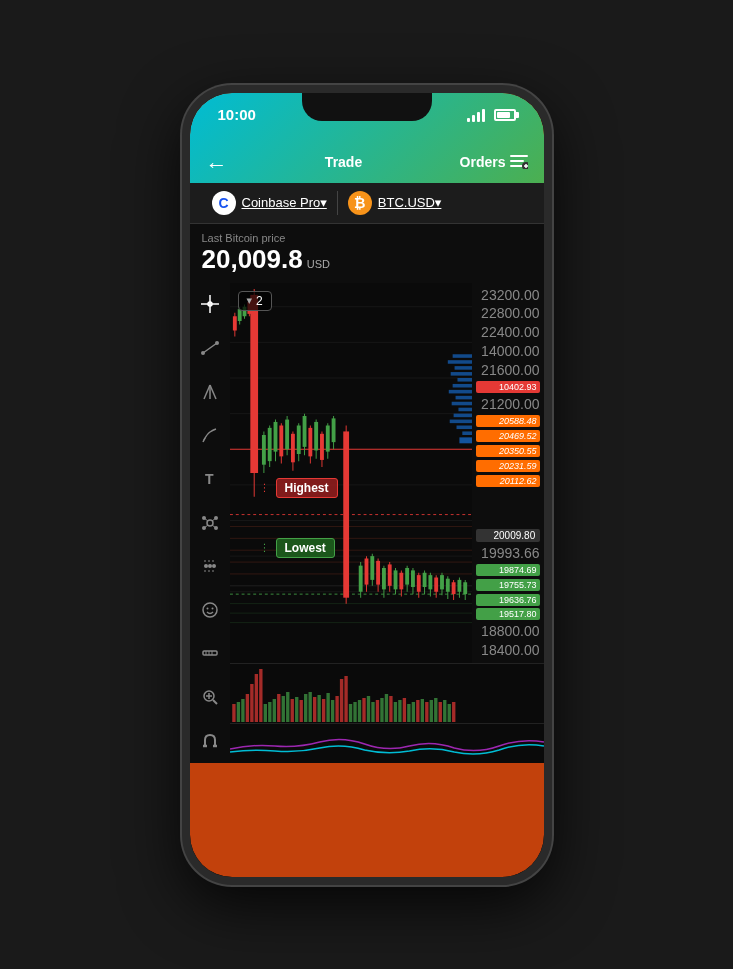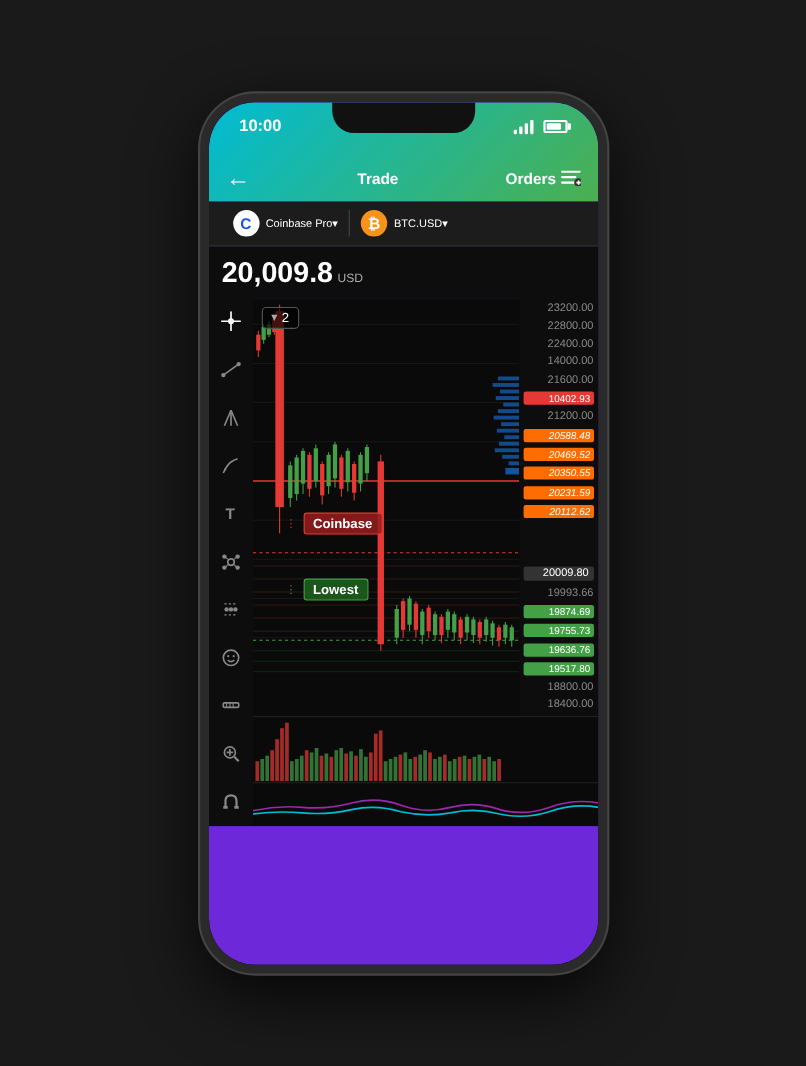--- a/index.html
+++ b/index.html
@@ -19,21 +19,21 @@
       border: 8px solid #2a2a2a;
       box-shadow: 0 0 0 2px #444, 0 20px 60px rgba(0,0,0,0.8);
       overflow: hidden;
       position: relative;
     }
     .phone-inner {
       width: 100%;
       height: 100%;
       overflow: hidden;
       border-radius: 42px;
-      background: #6d28d9;
+      background: #c2410c;
       position: relative;
     }
     
     .status-bar {
       background: transparent;
       height: 44px;
       display: flex;
       align-items: center;
       justify-content: space-between;
       padding: 0 28px;
@@ -167,22 +167,23 @@
       font-weight: 900;
       font-size: 14px;
       color: #1652f0;
     }
     .btc-logo {
       background: #f7931a;
       color: #fff;
     }
     .exchange-name {
       color: #fff;
-      font-size: 10px;
+      font-size: 13px;
       font-weight: 500;
+      text-decoration: underline;
     }
     
     .price-section {
       background: #0d0d0d;
       padding: 8px 12px;
     }
     .price-label {
       color: #888;
       font-size: 11px;
     }
@@ -241,21 +242,21 @@
     .price-scale {
       width: 72px;
       background: #0d0d0d;
       display: flex;
       flex-direction: column;
       justify-content: space-between;
       padding: 4px 4px;
       flex-shrink: 0;
     }
     .scale-label {
-      font-size: 10px;
+      font-size: 14px;
       color: #888;
       text-align: right;
     }
     .scale-label.highlight-red {
       background: #e53935;
       color: #fff;
       padding: 1px 3px;
       border-radius: 2px;
       font-size: 9px;
     }
@@ -391,20 +392,21 @@
         <div class="exchange-logo">C</div>
         <span class="exchange-name">Coinbase Pro▾</span>
       </div>
       <div class="exchange-item">
         <div class="exchange-logo btc-logo">₿</div>
         <span class="exchange-name">BTC.USD▾</span>
       </div>
     </div>
 
     <div class="price-section">
+      <div class="price-label">Last Bitcoin price</div>
       <div class="price-value">
         <span>20,009.8</span>
         <span class="price-currency">USD</span>
       </div>
     </div>
 
     <div class="chart-container">
 
       <div class="chart-toolbar">
         <div class="toolbar-icon active">
@@ -623,21 +625,21 @@
               <rect x="236" y="105" width="14" height="3" fill="#1565c0" opacity="0.7"></rect>
               <rect x="231" y="110" width="19" height="3" fill="#1565c0" opacity="0.7"></rect>
               <rect x="227" y="115" width="23" height="3" fill="#1565c0" opacity="0.7"></rect>
               <rect x="234" y="120" width="16" height="3" fill="#1565c0" opacity="0.7"></rect>
               <rect x="240" y="125" width="10" height="3" fill="#1565c0" opacity="0.7"></rect>
               <rect x="237" y="130" width="13" height="5" fill="#1565c0" opacity="0.8"></rect>
             </svg>
 
             <div class="chart-label" style="top: 195px; left: 30px;">
               <span style="color:#e53935; font-size:10px; margin-right:2px;">⋮</span>
-              <span class="chart-label-box chart-label-highest">Coinbase</span>
+              <span class="chart-label-box chart-label-highest">Highest</span>
             </div>
 
             <div class="chart-label" style="top: 255px; left: 30px;">
               <span style="color:#43a047; font-size:10px; margin-right:2px;">⋮</span>
               <span class="chart-label-box chart-label-lowest">Lowest</span>
             </div>
           </div>
 
           <div class="price-scale">
             <div class="scale-label">23200.00</div>

